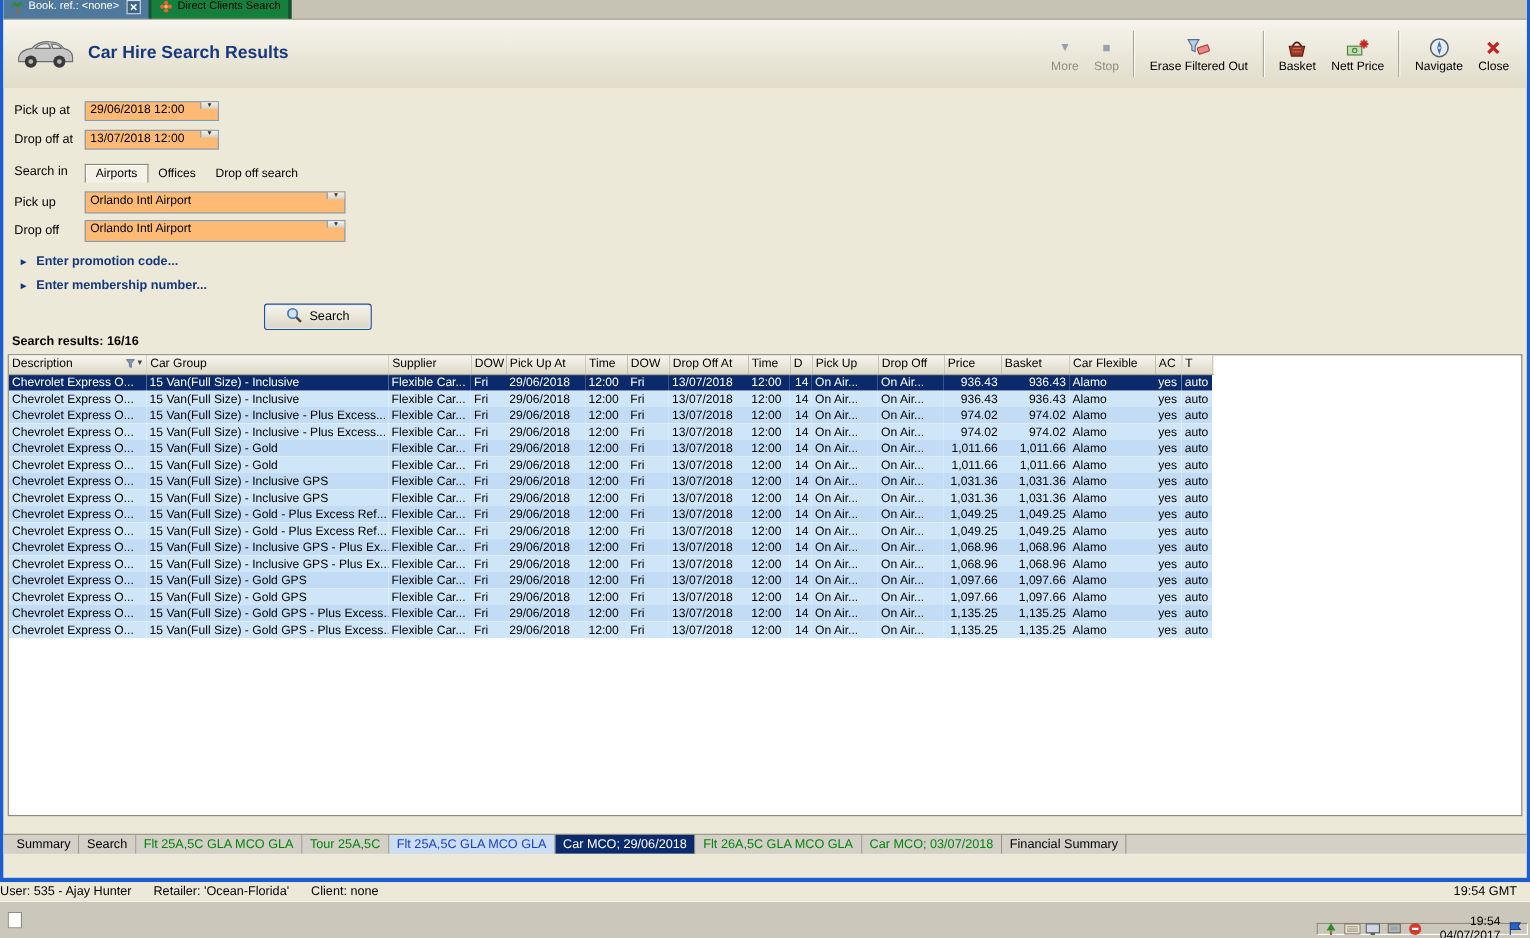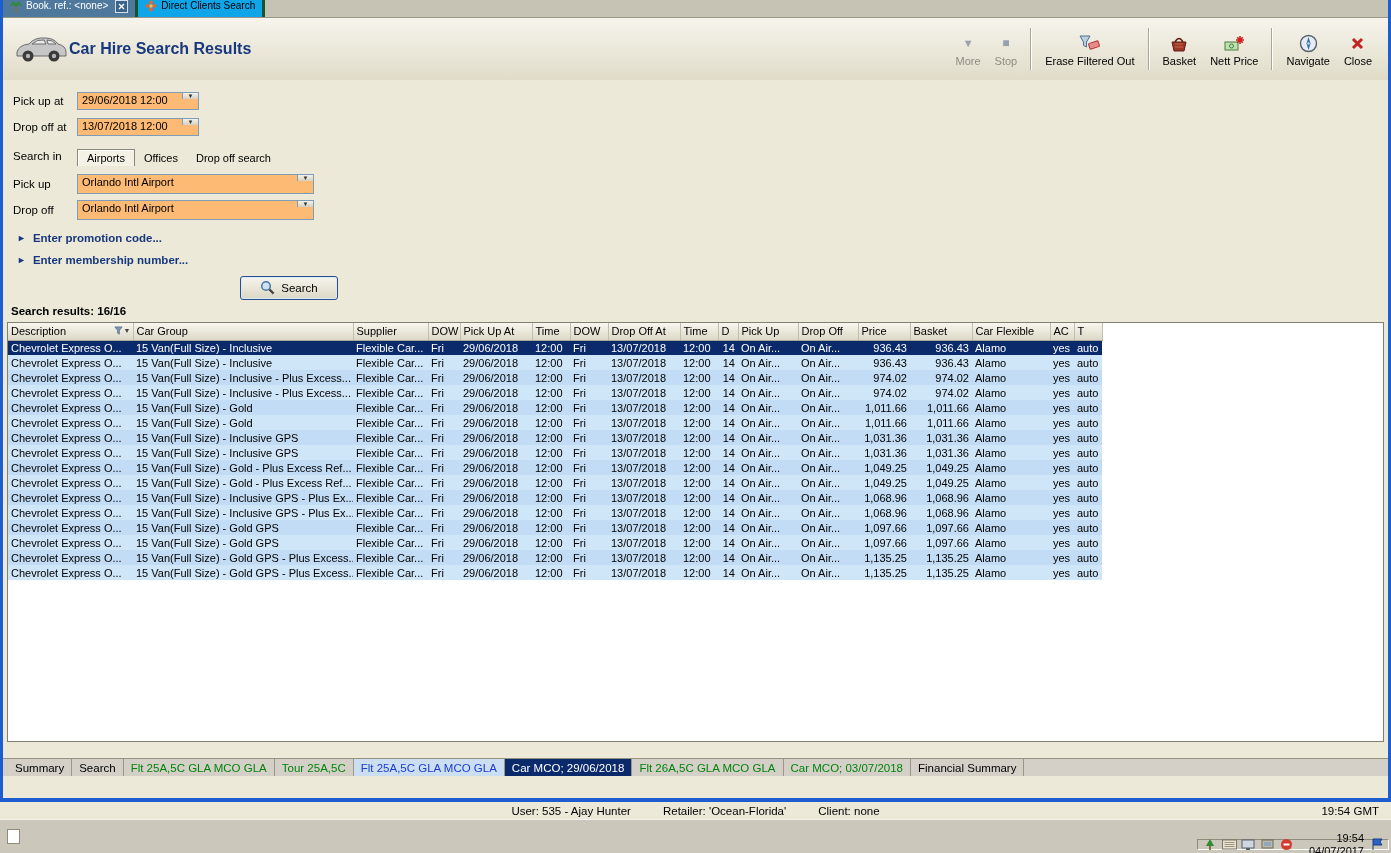--- a/index.html
+++ b/index.html
@@ -5,26 +5,26 @@
   *{box-sizing:border-box;margin:0;padding:0}
   html,body{width:1391px;height:853px;overflow:hidden}
   body{font-family:"Liberation Sans",sans-serif;font-size:11.5px;color:#000;background:#ece9d8}
   .screen{position:relative;width:1391px;height:853px;background:#ece9d8}
   .app{position:absolute;top:0;left:0;width:1391px;height:802px;border-left:3px solid #1c5ed0;border-right:3px solid #1c5ed0;border-bottom:4px solid #1c5ed0;background:#ece9d8;overflow:hidden}
 
   
   .toptabs{height:18px;background:#c6c2b4;display:flex;align-items:stretch;border-bottom:1px solid #9a9787}
   .toptab{display:flex;align-items:flex-start;gap:4px;padding:0 7px;font-size:10px;border-right:3px solid #14532d;cursor:default;white-space:nowrap}
   .toptab.active{background:#4e789c;color:#fff}
-  .toptab:not(.active){background:#0ea5e9;color:#000}
+  .toptab:not(.active){background:#15803d;color:#000}
   .tabclose{width:13px;height:13px;background:#3b648a;border:1px solid #d7dfe8;color:#fff;margin-left:3px;display:flex;align-items:center;justify-content:center}
 
   
   .header{height:62px;display:flex;align-items:center;background:linear-gradient(#f6f4ec,#e0dcc9);padding:0 10px;position:relative}
-  .title{font-size:16px;font-weight:bold;color:#17387e;margin-left:0}
+  .title{font-size:16px;font-weight:bold;color:#17387e;margin-left:11px}
   .toolbar{margin-left:auto;display:flex;align-items:center;gap:2px}
   .tbtn{display:flex;flex-direction:column;align-items:center;justify-content:flex-start;padding:2px 6px;min-width:34px;font-size:11px;color:#000;cursor:default}
   .tbtn .ticon{height:23px;display:flex;align-items:center;justify-content:center}
   .tbtn.disabled{color:#8e8c80}
   .gray-tri{color:#9aa0b0;font-size:11px;line-height:11px}
   .gray-sq{color:#9aa0b0;font-size:12px;line-height:12px}
   .red-x{color:#c22;font-weight:bold;font-size:16px;line-height:16px}
   .tsep{width:2px;height:42px;border-left:1px solid #a9a695;border-right:1px solid #fff;margin:0 5px}
 
   
@@ -60,21 +60,21 @@
   .gap-band{height:16px}
   .timing{height:22px;background:#e9e6d8;border-top:1px solid #b3b09e;display:flex;align-items:center;padding:0 8px;font-size:11.5px}
   .info-btn{margin-left:auto;width:26px;height:18px;background:#ece9d8;border:1px solid;border-color:#fff #6e6b5e #6e6b5e #fff;display:flex;align-items:center;justify-content:center;color:#1a3cc4;font-family:"Liberation Serif",serif;font-weight:bold;font-style:italic;font-size:13px;margin-right:8px;cursor:default}
   .bottom-tabs{height:18px;background:#d4d0c8;border-top:1px solid #94917f;display:flex;align-items:stretch;padding-left:5px}
   .btab{display:flex;align-items:center;padding:0 7px;font-size:11.5px;border-right:1px solid #9a9783;background:#d4d0c8;color:#000;white-space:nowrap;cursor:default}
   .btab.green{color:#00840a}
   .btab.blue{color:#1a3cd0;background:#ccdef2}
   .btab.active{background:#0b2a6b;color:#fff}
 
   
-  .statusbar{position:absolute;top:802px;left:0;width:1391px;height:17px;background:#ece9d8;display:flex;align-items:center;justify-content:center;gap:32px;font-size:11.5px}
+  .statusbar{position:absolute;top:802px;left:0;width:1391px;height:17px;background:#ece9d8;display:flex;align-items:center;gap:20px;font-size:11.5px}
   .sb-gmt{position:absolute;right:12px}
   .taskbar{position:absolute;top:819px;left:0;width:1391px;height:34px;background:#cbc7ba;border-top:1px solid #f4f2ec}
   .ql-box{position:absolute;left:7px;top:9px;width:13px;height:15px;background:#fff;border:1px solid #8f8c7c}
   .tray{position:absolute;right:2px;top:19px;bottom:3px;width:192px;border:1px solid;border-color:#8f8c7c #fff #fff #8f8c7c;display:flex;align-items:center;padding:0 4px;gap:3px;background:#cbc7ba}
   .tray .ticn{width:16px;height:16px;display:flex;align-items:center;justify-content:center}
   .tclock{margin-left:auto;text-align:right;font-size:11px;line-height:13px;padding-right:3px}
   .flagic{width:14px;height:14px;display:flex;align-items:center;justify-content:center}
 </style>
 </head>
 <body>

